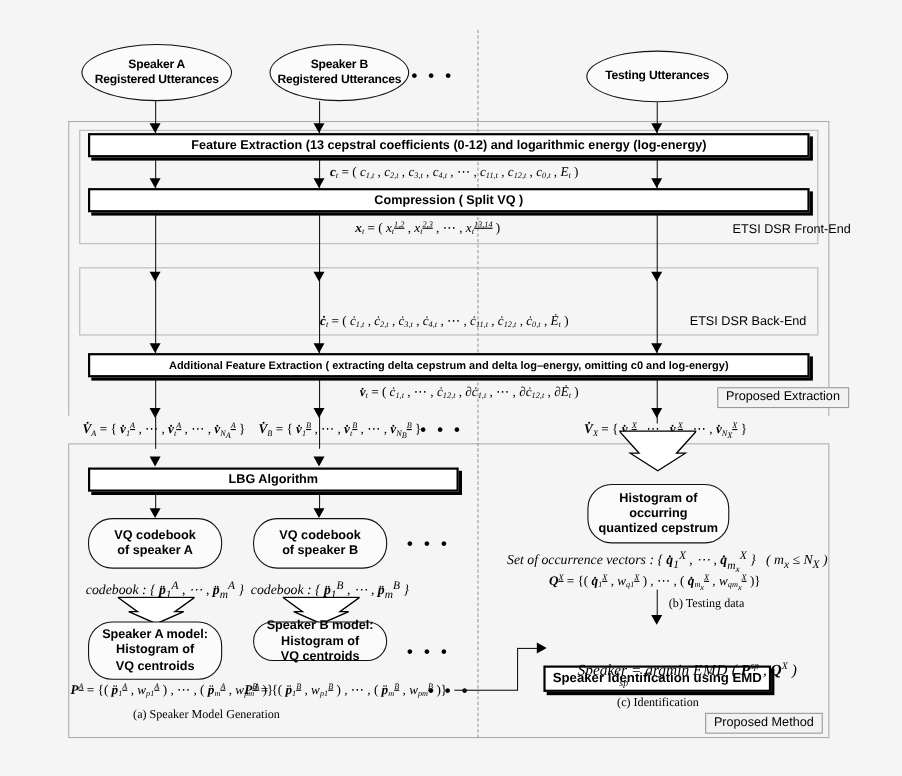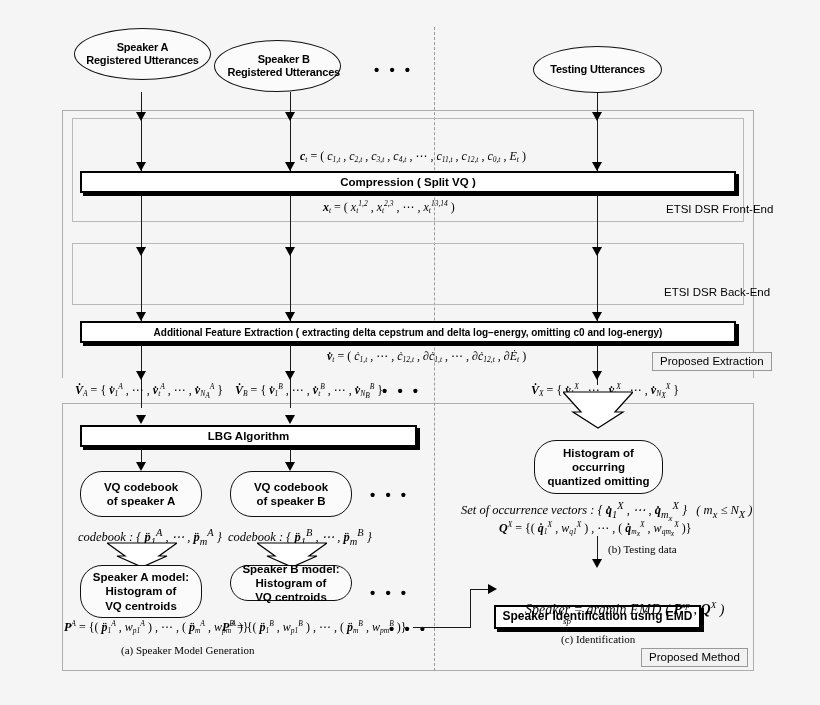--- a/index.html
+++ b/index.html
@@ -60,21 +60,21 @@
   
   .math{
     font-family:"Liberation Serif",serif;
     font-size:12px;
     white-space:nowrap;
     line-height:1;
   }
   .math i{font-style:italic;}
   .math b{font-weight:bold;font-style:italic;}
   .math sub{font-size:7.5px;vertical-align:-2px;font-style:italic;}
-  .math sup{font-size:7.5px;vertical-align:5px;font-style:italic;}
+  .math sup{font-size:7.5px;vertical-align:5px;font-style:italic;text-decoration:underline;}
   .mathit{font-family:"Liberation Serif",serif;font-style:italic;font-size:12.5px;white-space:nowrap;}
   .caption{font-family:Liberation Serif, serif;font-size:11px;white-space:nowrap;}
 
   .dots{font-size:15px;font-weight:bold;letter-spacing:3px;line-height:1;}
 
   
   .vline{background:#1a1a1a;width:1px;}
   .hline{background:#1a1a1a;height:1px;}
   .dashline{border-left:1px dashed #9a9a9a;width:0;}
   .arrowdown{
@@ -98,28 +98,28 @@
 <div id="stage">
 
   <div class="abs outerframe" style="left:62px;top:110px;width:692px;height:268px;border-bottom:none;"></div>
   <div class="abs outerframe" style="left:62px;top:403px;width:692px;height:268px;border-top:1px solid #aeaeae;"></div>
 
   <div class="abs dashline" style="left:434px;top:27px;height:644px;"></div>
 
   <div class="abs panel" style="left:72px;top:118px;width:672px;height:104px;"></div>
   <div class="abs panel" style="left:72px;top:243px;width:672px;height:62px;"></div>
 
-  <div class="abs ellipse" style="left:74px;top:28px;width:137px;height:52px;align-items:center;">
+  <div class="abs ellipse" style="left:74px;top:40px;width:137px;height:52px;align-items:center;">
     <span>
       <span>Speaker A</span><br>
       <span>Registered Utterances</span>
     </span>
   </div>
 
-  <div class="abs ellipse" style="left:214px;top:40px;width:127px;height:52px;justify-content:flex-end;">
+  <div class="abs ellipse" style="left:245px;top:40px;width:127px;height:52px;">
     <span>
       <span>Speaker B</span><br>
       <span>Registered Utterances</span>
     </span>
   </div>
 
   <div class="abs dots" style="left:374px;top:62px;">• • •</div>
 
   <div class="abs ellipse" style="left:533px;top:46px;width:129px;height:47px;">
     <span>Testing Utterances</span>
@@ -145,38 +145,44 @@
   <div class="abs arrowdown" style="left:285px;top:312px;"></div>
   <div class="abs arrowdown" style="left:592px;top:312px;"></div>
 
   <div class="abs arrowdown" style="left:136px;top:371px;"></div>
   <div class="abs arrowdown" style="left:285px;top:371px;"></div>
   <div class="abs arrowdown" style="left:592px;top:371px;"></div>
 
   <div class="abs arrowdown" style="left:136px;top:415px;"></div>
   <div class="abs arrowdown" style="left:285px;top:415px;"></div>
 
+  <div class="abs procbox" style="left:80px;top:121px;width:656px;height:22px;">
+    <span>Feature Extraction (13 cepstral coefficients (0-12) and logarithmic energy (log-energy)</span>
+  </div>
 
   <div class="abs math" style="left:300px;top:150px;">
     <b>c</b><sub>t</sub> = ( <i>c</i><sub>1,t</sub> , <i>c</i><sub>2,t</sub> , <i>c</i><sub>3,t</sub> , <i>c</i><sub>4,t</sub> , ⋯ , <i>c</i><sub>11,t</sub> , <i>c</i><sub>12,t</sub> , <i>c</i><sub>0,t</sub> , <i>E</i><sub>t</sub> )
   </div>
 
   <div class="abs procbox" style="left:80px;top:171px;width:656px;height:22px;">
     <span>Compression ( Split VQ )</span>
   </div>
 
   <div class="abs math" style="left:323px;top:200px;">
     <b>x</b><sub>t</sub> = ( <i>x</i><sub>t</sub><sup>1,2</sup> , <i>x</i><sub>t</sub><sup>2,3</sup> , ⋯ , <i>x</i><sub>t</sub><sup>13,14</sup> )
   </div>
 
   <div class="abs plainlabel" style="left:666px;top:203px;">ETSI DSR Front-End</div>
 
 
-
-  <div class="abs plainlabel" style="left:632px;top:286px;padding-left:32px;">ETSI DSR Back-End</div>
+  <div class="abs math" style="left:291px;top:285px;">
+    <b>ċ</b><sub>t</sub> = ( <i>ċ</i><sub>1,t</sub> , <i>ċ</i><sub>2,t</sub> , <i>ċ</i><sub>3,t</sub> , <i>ċ</i><sub>4,t</sub> , ⋯ , <i>ċ</i><sub>11,t</sub> , <i>ċ</i><sub>12,t</sub> , <i>ċ</i><sub>0,t</sub> , <i>Ė</i><sub>t</sub> )
+  </div>
+
+  <div class="abs plainlabel" style="left:595px;top:286px;padding-left:32px;">ETSI DSR Back-End</div>
 
   <div class="abs procbox" style="left:80px;top:321px;width:656px;height:22px;font-size:10px;">
     <span>Additional Feature Extraction ( extracting delta cepstrum and delta log–energy,  omitting c0 and log-energy)</span>
   </div>
 
   <div class="abs math" style="left:327px;top:350px;">
     <b>v̇</b><sub>t</sub> = ( <i>ċ</i><sub>1,t</sub> , ⋯ , <i>ċ</i><sub>12,t</sub> , ∂<i>ċ</i><sub>1,t</sub> , ⋯ , ∂<i>ċ</i><sub>12,t</sub> , ∂<i>Ė</i><sub>t</sub> )
   </div>
 
   <div class="abs grouplabel" style="left:652px;top:352px;">Proposed Extraction</div>
@@ -267,21 +273,21 @@
   <div class="abs blockarrow" style="left:563px;top:391px;">
     <svg width="70" height="38" viewBox="0 0 70 38">
       <polygon points="0,1 70,1 52,21 60,21 35,37 10,21 18,21" fill="#ffffff" stroke="#000" stroke-width="1.2"></polygon>
     </svg>
   </div>
 
   <div class="abs stadium" style="left:534px;top:440px;width:129px;height:54px;">
     <span>
       <span>Histogram of</span><br>
       <span>occurring</span><br>
-      <span>quantized omitting</span>
+      <span>quantized cepstrum</span>
     </span>
   </div>
 
   <div class="abs mathit" style="left:461px;top:500px;">
     Set of occurrence vectors : { <b>q̇</b><sub>1</sub><sup>X</sup> , ⋯ , <b>q̇</b><sub>m<sub>x</sub></sub><sup>X</sup> }
     &nbsp;&nbsp;( <i>m</i><sub>x</sub> ≤ <i>N</i><sub>X</sub> )
   </div>
 
   <div class="abs math" style="left:499px;top:521px;">
     <b>Q</b><sup>X</sup> = {( <b>q̇</b><sub>1</sub><sup>X</sup> , <i>w</i><sub>q1</sub><sup>X</sup> ) , ⋯ , ( <b>q̇</b><sub>m<sub>x</sub></sub><sup>X</sup> , <i>w</i><sub>qm<sub>x</sub></sub><sup>X</sup> )}

